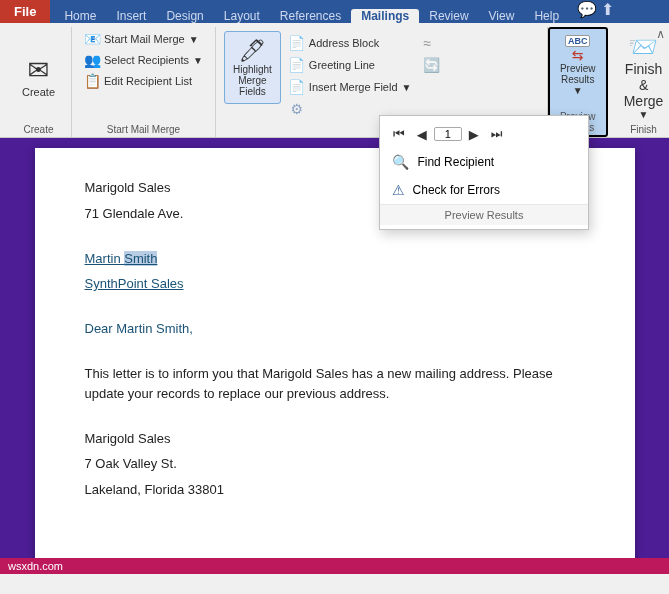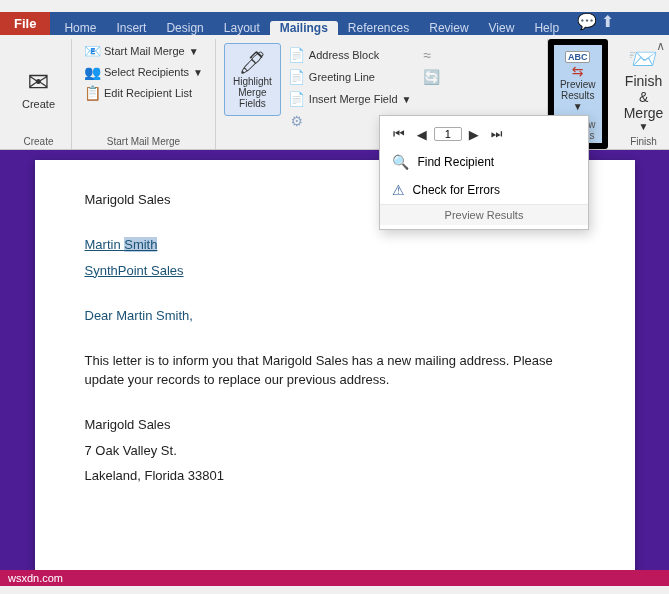--- a/index.html
+++ b/index.html
@@ -1,19 +1,19 @@
 <!DOCTYPE html>
 <html><head>
   <meta charset="utf-8">
   <style>
     * { margin: 0; padding: 0; box-sizing: border-box; }
     body { font-family: 'Segoe UI', Arial, sans-serif; font-size: 12px; background: #f0f0f0; width: 669px; height: 594px; overflow: hidden; }
 
     
-    .ribbon { background: #2b579a; width: 100%; margin-top: 12px; }
+    .ribbon { background: #2b579a; width: 100%; }
 
     
     .file-tab { background: #c0392b; color: white; padding: 4px 14px; font-size: 13px; font-weight: bold; display: inline-block; cursor: pointer; }
 
     
     .ribbon-tabs { background: #2b579a; display: flex; align-items: flex-end; padding-left: 4px; }
     .ribbon-tab { color: #cdd8ef; font-size: 12px; padding: 0 10px; cursor: pointer; }
     .ribbon-tab.active { background: #f0f0f0; color: #2b579a; border-radius: 3px 3px 0 0; font-weight: 600; }
 
     
@@ -23,21 +23,21 @@
     .ribbon-group-label { font-size: 10px; color: #555; margin-top: auto; padding-bottom: 2px; text-align: center; }
     .ribbon-buttons { display: flex; align-items: center; gap: 2px; flex: 1; }
     .ribbon-btn { display: flex; flex-direction: column; align-items: center; justify-content: center; padding: 3px 6px; cursor: pointer; border-radius: 3px; font-size: 10px; color: #333; min-width: 40px; }
     .ribbon-btn.active-highlight { background: #dce6f7; border: 1px solid #7aacdc; }
     .ribbon-btn-large { display: flex; flex-direction: column; align-items: center; justify-content: center; padding: 4px 8px; cursor: pointer; border-radius: 3px; font-size: 11px; color: #333; }
     .ribbon-small-group { display: flex; flex-direction: column; gap: 1px; }
     .ribbon-small-btn { display: flex; align-items: center; gap: 4px; padding: 2px 4px; cursor: pointer; border-radius: 2px; font-size: 11px; color: #333; white-space: nowrap; }
     .ribbon-small-icon { font-size: 14px; color: #2b579a; width: 16px; text-align: center; }
 
     
-    .preview-btn-active { background: #b8d4f0; border: 6px solid #000000; border-radius: 3px; }
+    .preview-btn-active { background: #b8d4f0; border: 2px solid #000000; border-radius: 3px; }
 
     
     .collapse-arrow { position: absolute; right: 4px; top: 4px; font-size: 12px; color: #666; cursor: pointer; }
 
     
     .dropdown-panel { position: absolute; background: white; border: 1px solid #c0c0c0; box-shadow: 2px 4px 12px rgba(0,0,0,0.2); z-index: 100; width: 210px; right: 80px; top: 115px; padding: 4px 0; }
     .dropdown-item { display: flex; align-items: center; gap: 8px; padding: 6px 12px; cursor: pointer; font-size: 12px; }
     .dropdown-nav { display: flex; align-items: center; gap: 2px; padding: 4px 8px; }
     .dropdown-nav-btn { padding: 2px 5px; cursor: pointer; font-size: 13px; color: #333; }
     .dropdown-nav-input { width: 28px; text-align: center; border: 1px solid #aaa; border-radius: 2px; font-size: 11px; }
@@ -61,22 +61,22 @@
 
 <div class="ribbon">
 
   <div style="display:flex; align-items:flex-end;">
     <span class="file-tab">File</span>
     <div class="ribbon-tabs">
       <span class="ribbon-tab">Home</span>
       <span class="ribbon-tab">Insert</span>
       <span class="ribbon-tab">Design</span>
       <span class="ribbon-tab">Layout</span>
+      <span class="ribbon-tab">References</span>
       <span class="ribbon-tab active">Mailings</span>
-      <span class="ribbon-tab">References</span>
       <span class="ribbon-tab">Review</span>
       <span class="ribbon-tab">View</span>
       <span class="ribbon-tab">Help</span>
 
       <div style="margin-left:8px; display:flex; gap:4px; padding-bottom:4px;">
         <span style="color:#cdd8ef; font-size:16px; cursor:pointer;">💬</span>
         <span style="color:#cdd8ef; font-size:16px; cursor:pointer;">⬆</span>
       </div>
     </div>
   </div>
@@ -194,20 +194,21 @@
     <span style="color:#2b579a; font-size:14px;">⚠</span>
     <span>Check for Errors</span>
   </div>
 
   <div class="dropdown-section-label">Preview Results</div>
 </div>
 
 <div class="doc-area">
   <div class="doc-page">
     <p>Marigold Sales</p>
+    <p>71 Glendale Ave.</p>
     <br>
     <p>
       <span class="link-text">Martin </span><span class="link-text highlighted">Smith</span>
     </p>
     <p class="link-text">SynthPoint Sales</p>
     <br>
     <p class="greeting">Dear Martin Smith,</p>
     <br>
     <p>This letter is to inform you that Marigold Sales has a new mailing address. Please update your records to replace our previous address.</p>
     <br>

